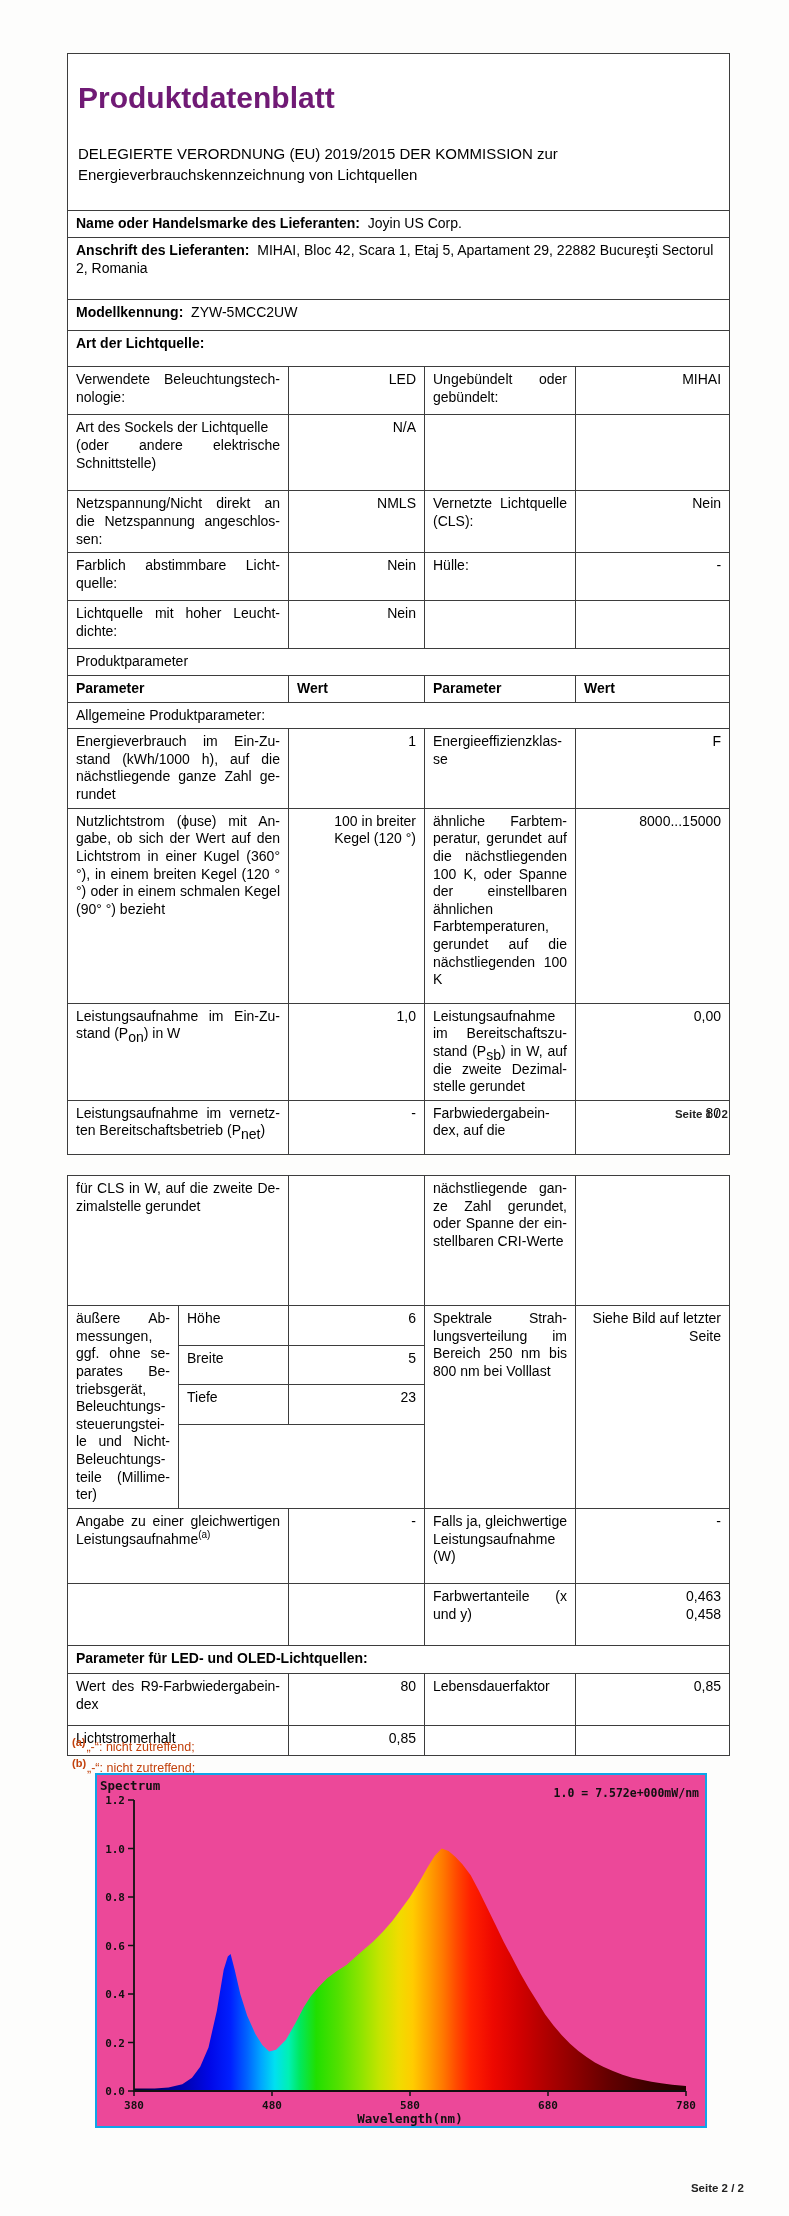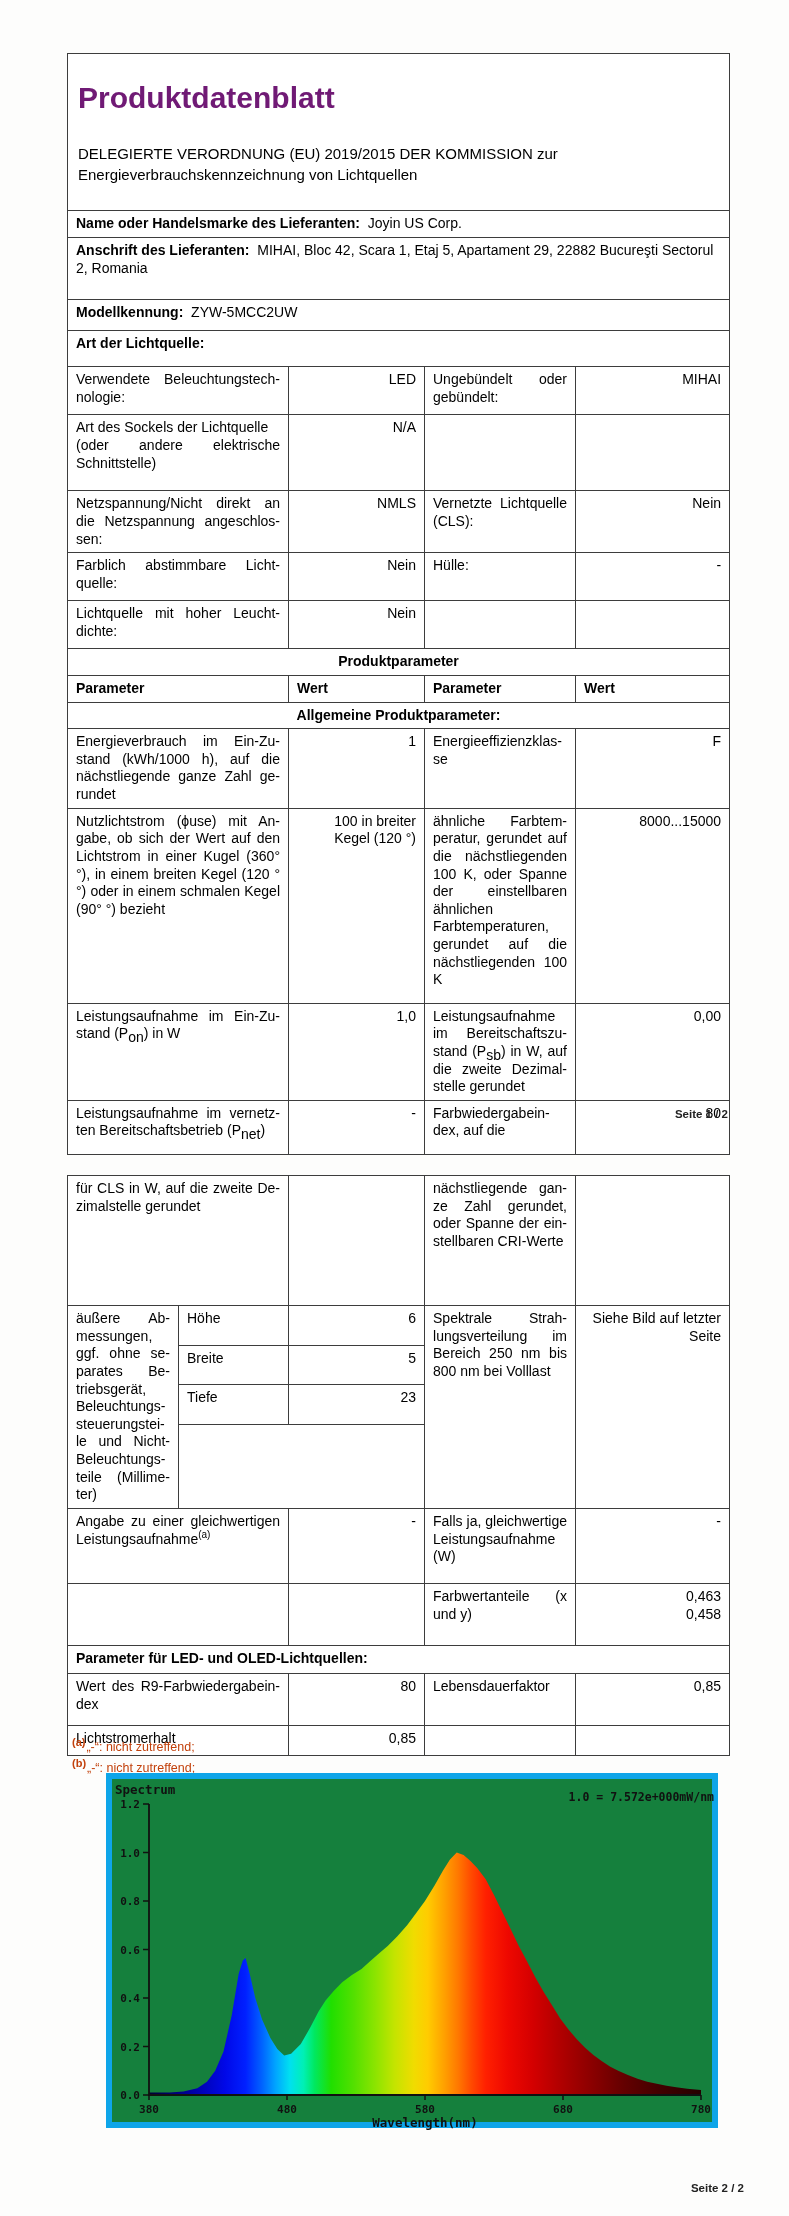--- a/index.html
+++ b/index.html
@@ -11,41 +11,41 @@
   table.doc{
     position:absolute;left:67px;border-collapse:collapse;table-layout:fixed;
     width:662px;background:#fff;
   }
   table.doc td{
     border:1px solid #3d3d3d;vertical-align:top;padding:4px 8px;
     line-height:1.26;white-space:pre-line;overflow:hidden;
   }
   td.pl{text-align:justify;}
   td.pv{text-align:right;}
-  td.sec{text-align:center;font-weight:bold;padding:3px 8px;}
+  td.sec{text-align:left;font-weight:normal;padding:3px 8px;}
   td.secl{font-weight:bold;padding:3px 8px;}
   td.hdr{font-weight:bold;margin-top:24px;}
   .b{font-weight:bold;}
   h1.title{
     font-size:30px;line-height:1.05;margin:2px 0 12px 0;color:#701a75;
     font-weight:bold;letter-spacing:0;
   }
   .subtitle{font-size:15px;line-height:1.4;white-space:pre-line;}
   .title-cell{padding:8px 10px !important;}
   sub{font-size:14px;line-height:0;}
   sup{font-size:10px;line-height:0;}
   .pagefoot{
     position:absolute;font-size:11.5px;font-weight:bold;color:#222;
   }
   .footnotes{position:absolute;left:72px;font-size:12.5px;color:#c2410c;}
   .footnotes .fnrow{margin-bottom:7px;}
   .footnotes sup{font-size:11px;font-weight:bold;margin-right:1px;}
   .chartbox{
     position:absolute;left:95px;top:1773px;width:612px;height:355px;
-    background:#15803d;border:6px solid #0ea5e9;box-sizing:border-box;margin-left:11px;
+    background:#ec4899;border:2px solid #0ea5e9;box-sizing:border-box;
   }
   .tick{font-family:"DejaVu Sans Mono",monospace;font-size:11px;font-weight:bold;fill:#111;}
   .ctitle{font-family:"DejaVu Sans Mono",monospace;font-size:12.5px;font-weight:bold;fill:#111;}
   .cnote{font-family:"DejaVu Sans Mono",monospace;font-size:11.5px;font-weight:bold;fill:#111;}
 </style>
 </head>
 <body>
 
 <div class="sheet">
 

